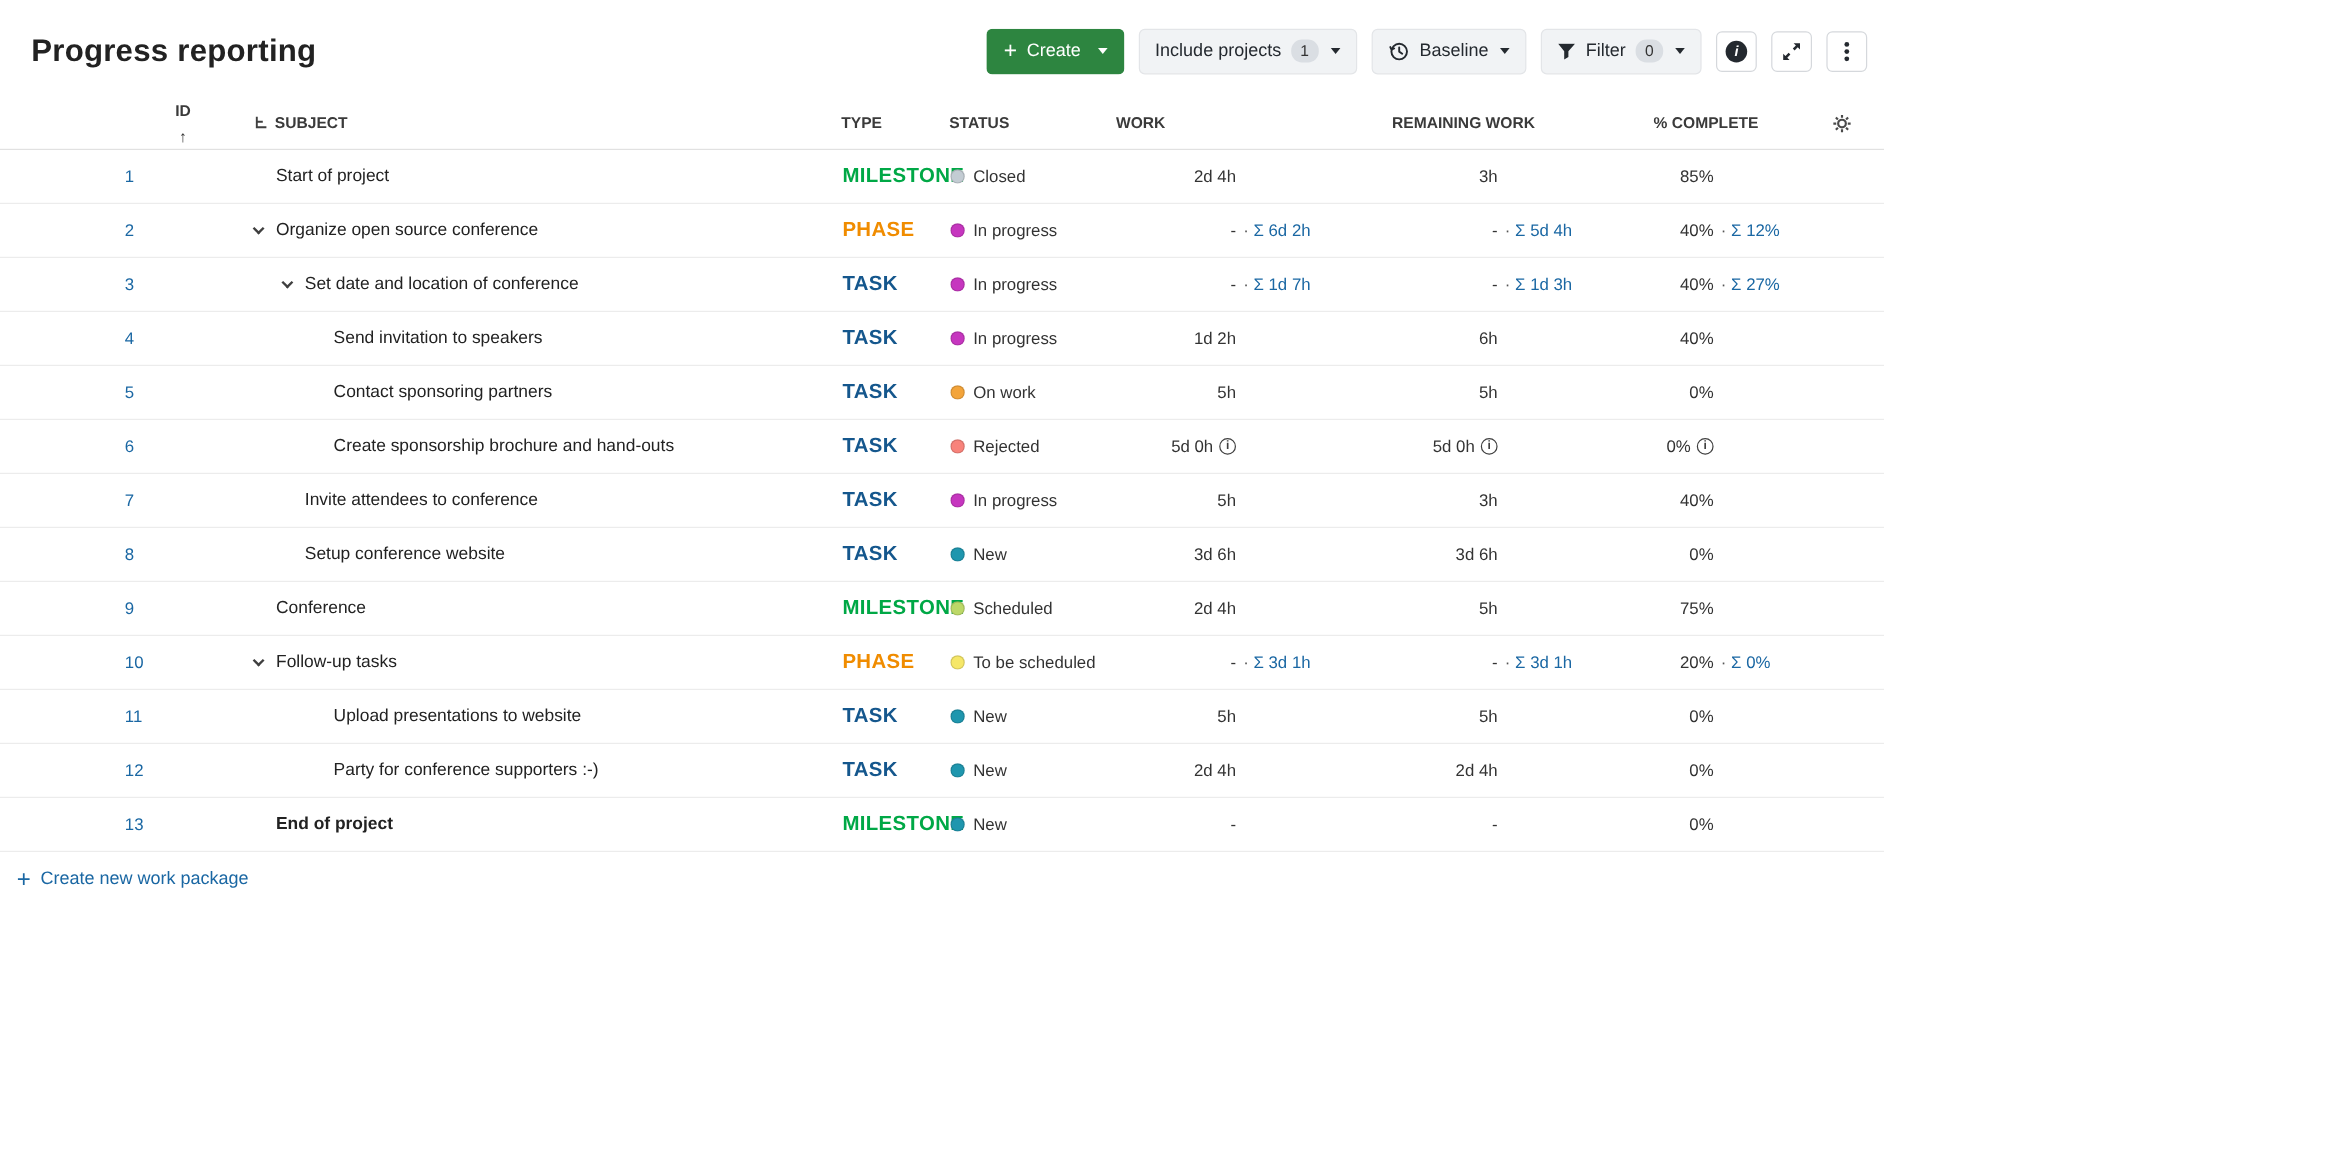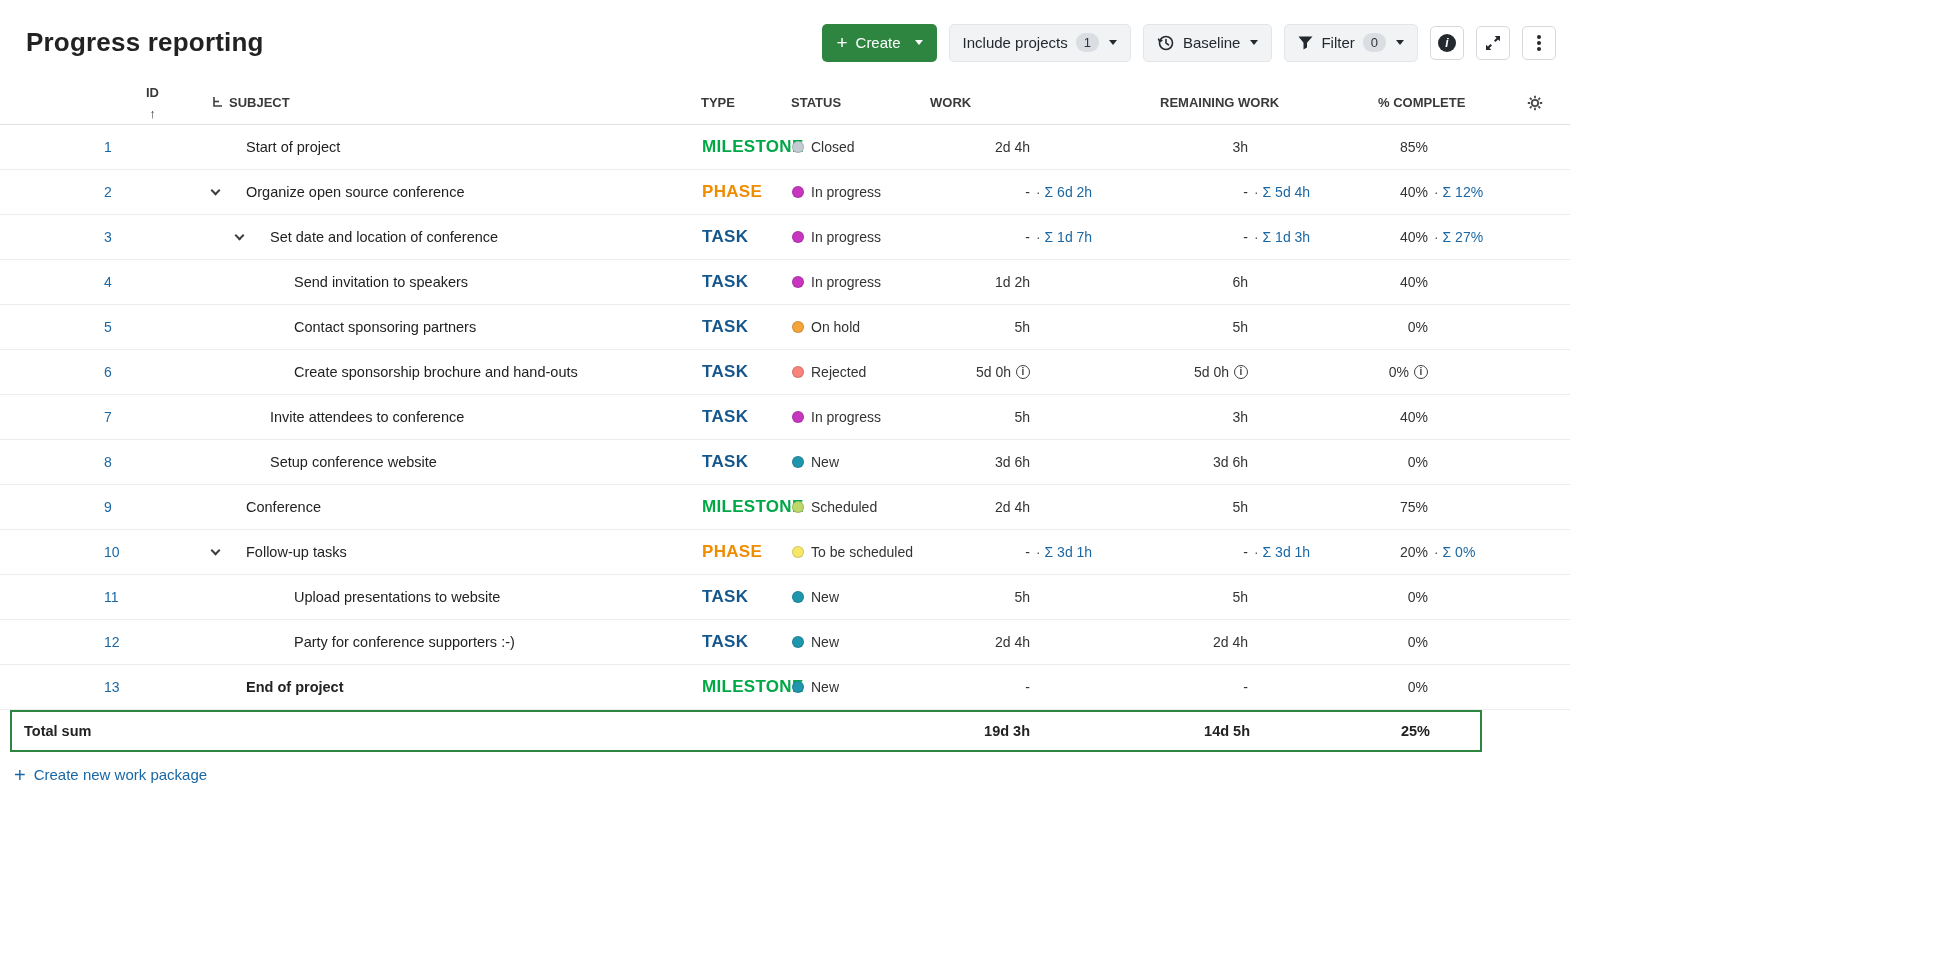--- a/index.html
+++ b/index.html
@@ -123,21 +123,21 @@
   .subject-wrap { display: flex; align-items: center; }
   .chevron-slot { flex: 0 0 22px; width: 22px; display: flex; align-items: center; }
   .chevron {
     width: 7px; height: 7px;
     border-left: 2px solid #3f3f3f;
     border-bottom: 2px solid #3f3f3f;
     transform: rotate(-45deg);
     margin: -3px 0 0 4px;
     cursor: pointer;
   }
-  .subject-text { color: #222; font-size: 14.5px; margin-left: 16px; }
+  .subject-text { color: #222; font-size: 14.5px; }
 
   .type-label { font-weight: 700; font-size: 17px; padding-left: 12px; letter-spacing: 0.3px; margin-top: 16px; }
 
   .status-wrap { display: flex; align-items: center; gap: 7px; padding-left: 7px; }
   .status-dot {
     width: 12px; height: 12px; border-radius: 50%;
     border: 1px solid rgba(0,0,0,0.14);
     flex: 0 0 12px;
   }
   .status-text { color: #333; }
@@ -462,21 +462,21 @@
     <td class="col-subject">
       <div class="subject-wrap" style="padding-left: 56px;">
         <span class="chevron-slot"></span>
         <span class="subject-text">Contact sponsoring partners</span>
       </div>
     </td>
     <td class="col-type"><span class="type-label" style="color: rgb(21, 87, 141);">TASK</span></td>
     <td class="col-status">
       <div class="status-wrap">
         <span class="status-dot" style="background: rgb(243, 164, 58);"></span>
-        <span class="status-text">On hold</span>
+        <span class="status-text">On work</span>
       </div>
     </td>
     <td class="cell-work">
             <div class="cell-num-wrap">
               <span class="val">5h</span>
               <span class="sum"></span>
             </div>
           </td>
     <td class="cell-remaining">
             <div class="cell-num-wrap">
@@ -770,25 +770,19 @@
             <div class="cell-num-wrap">
               <span class="val">0%</span>
               <span class="sum"></span>
             </div>
           </td>
     <td class="col-gear-cell"></td>
   </tr>
       </tbody>
   </table>
 
-  <div class="sum-row">
-    <span class="sum-label">Total sum</span>
-    <span class="sum-val sum-val-work">19d 3h</span>
-    <span class="sum-val sum-val-remaining">14d 5h</span>
-    <span class="sum-val sum-val-complete">25%</span>
-  </div>
 
   <div class="footer-create">
     <span class="footer-plus">+</span>
     <span>Create new work package</span>
   </div>
 
 </div>
 
 </body></html>

